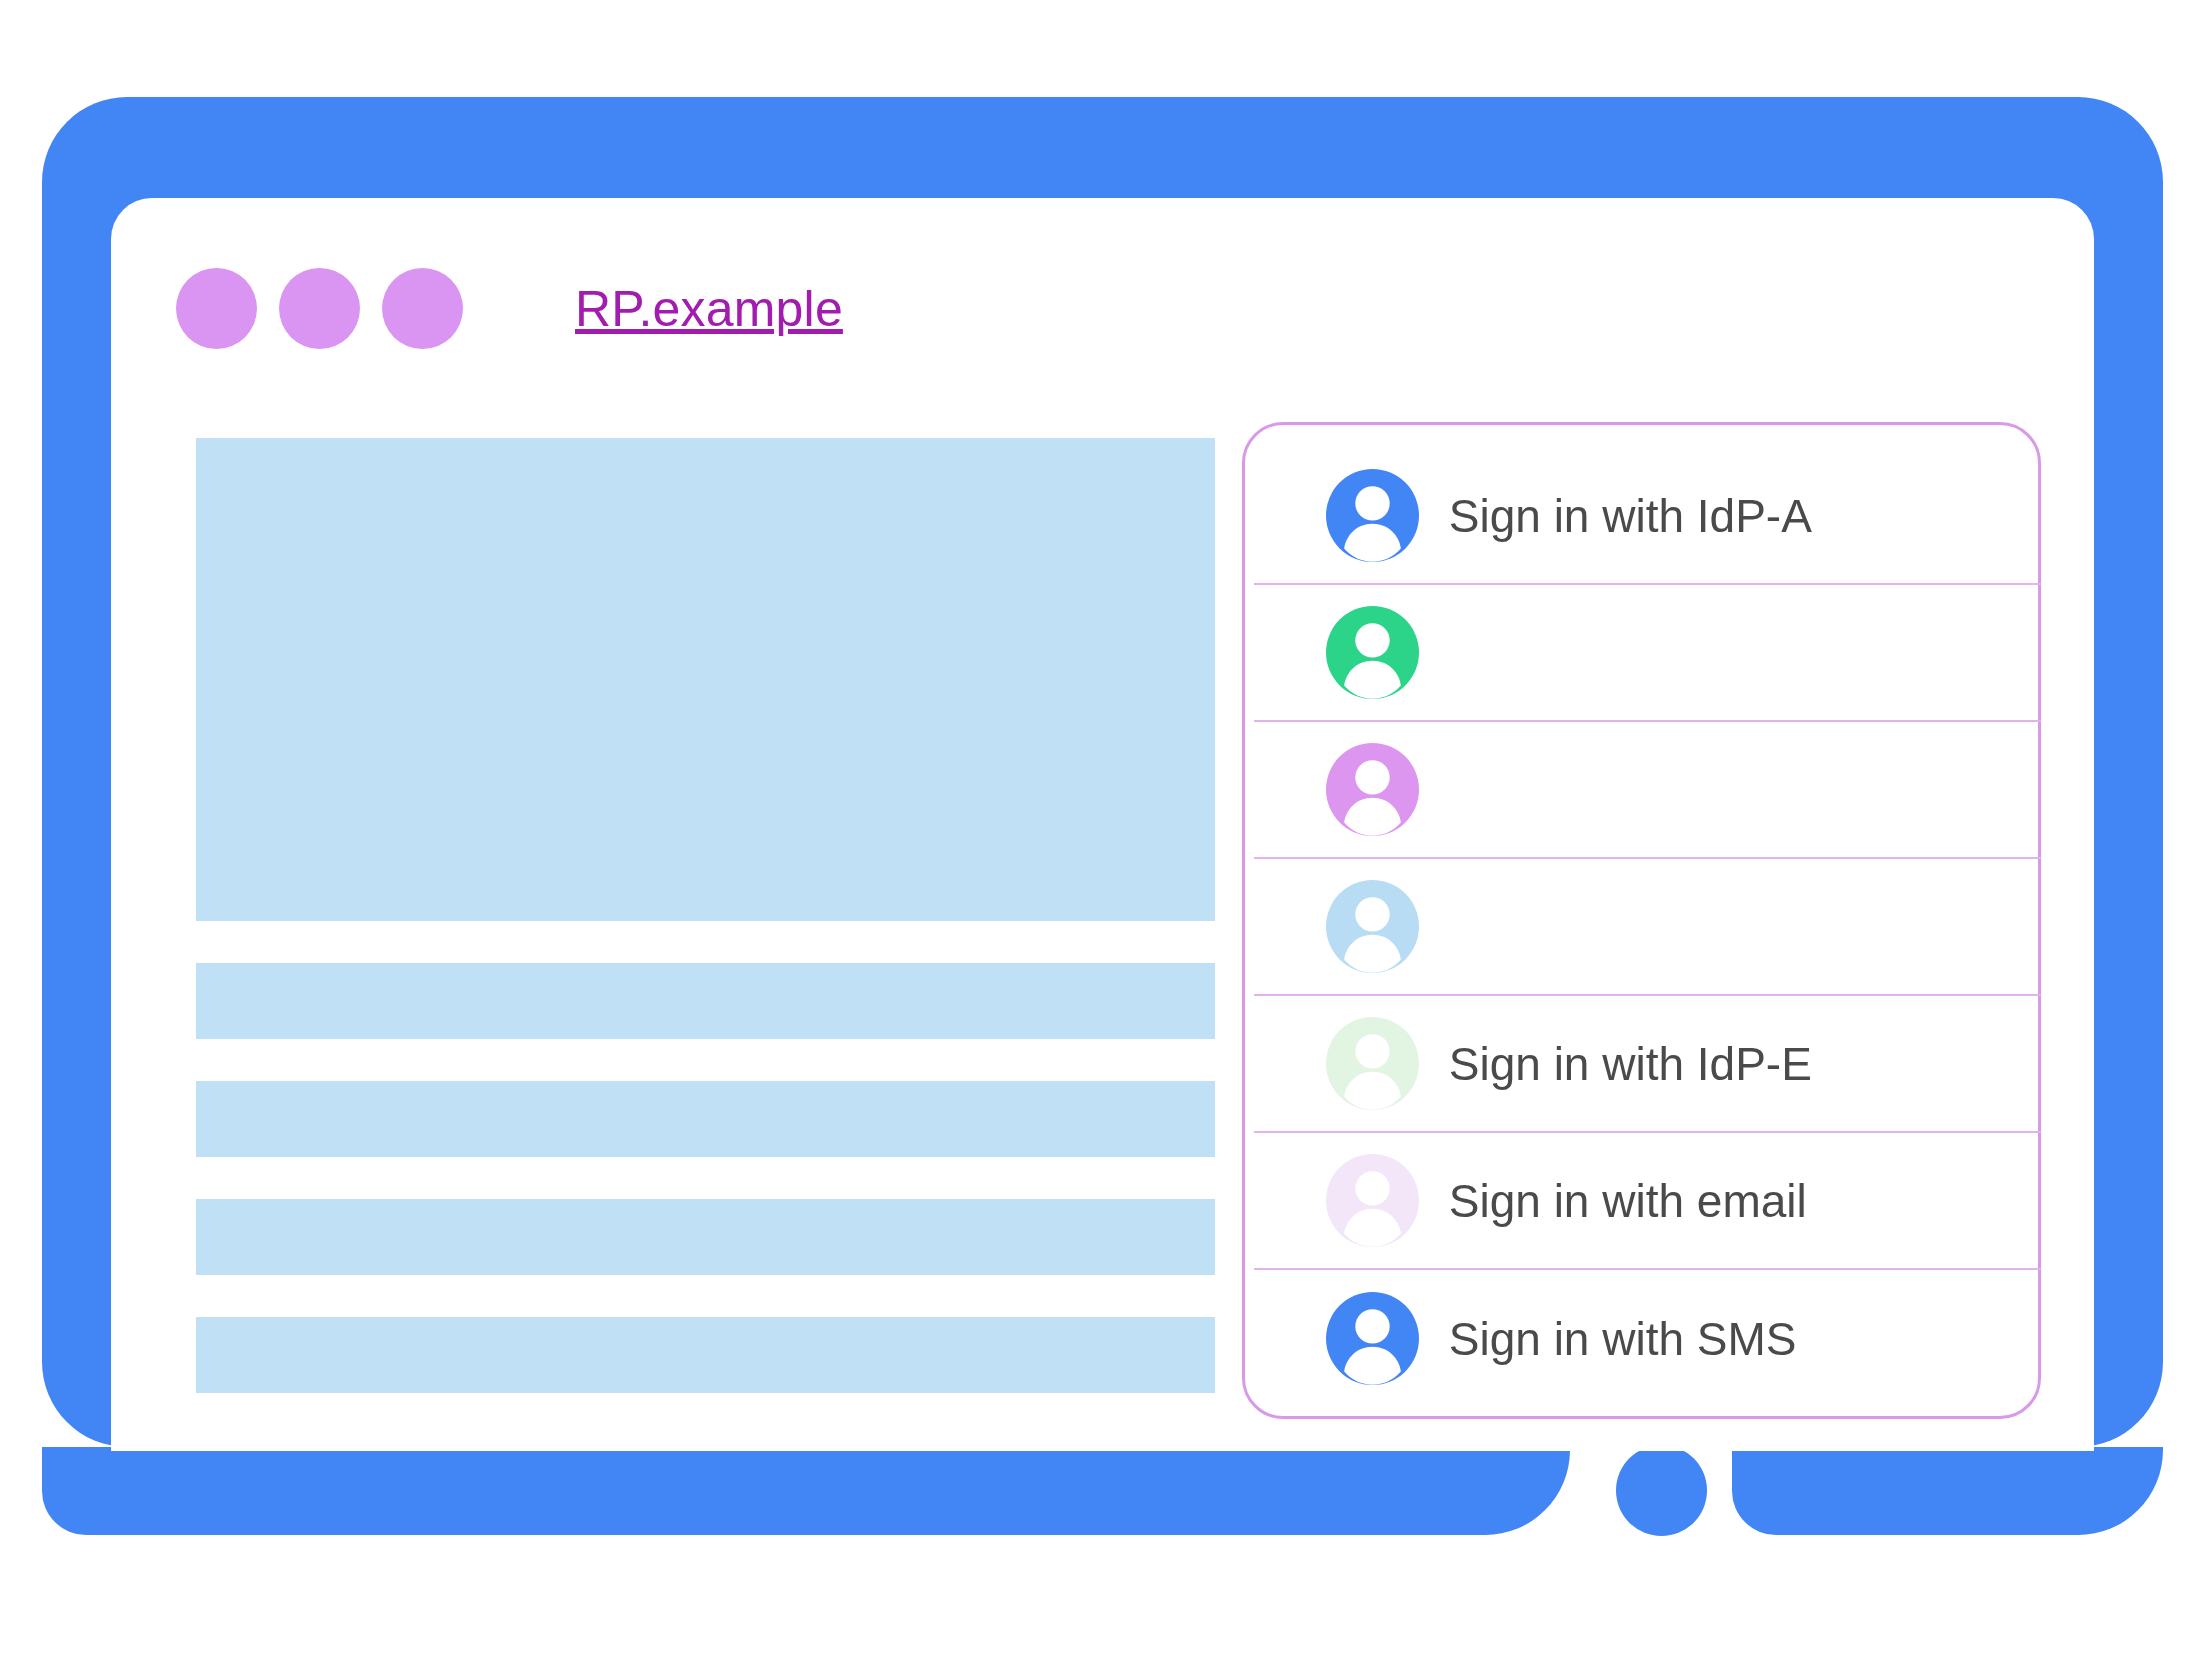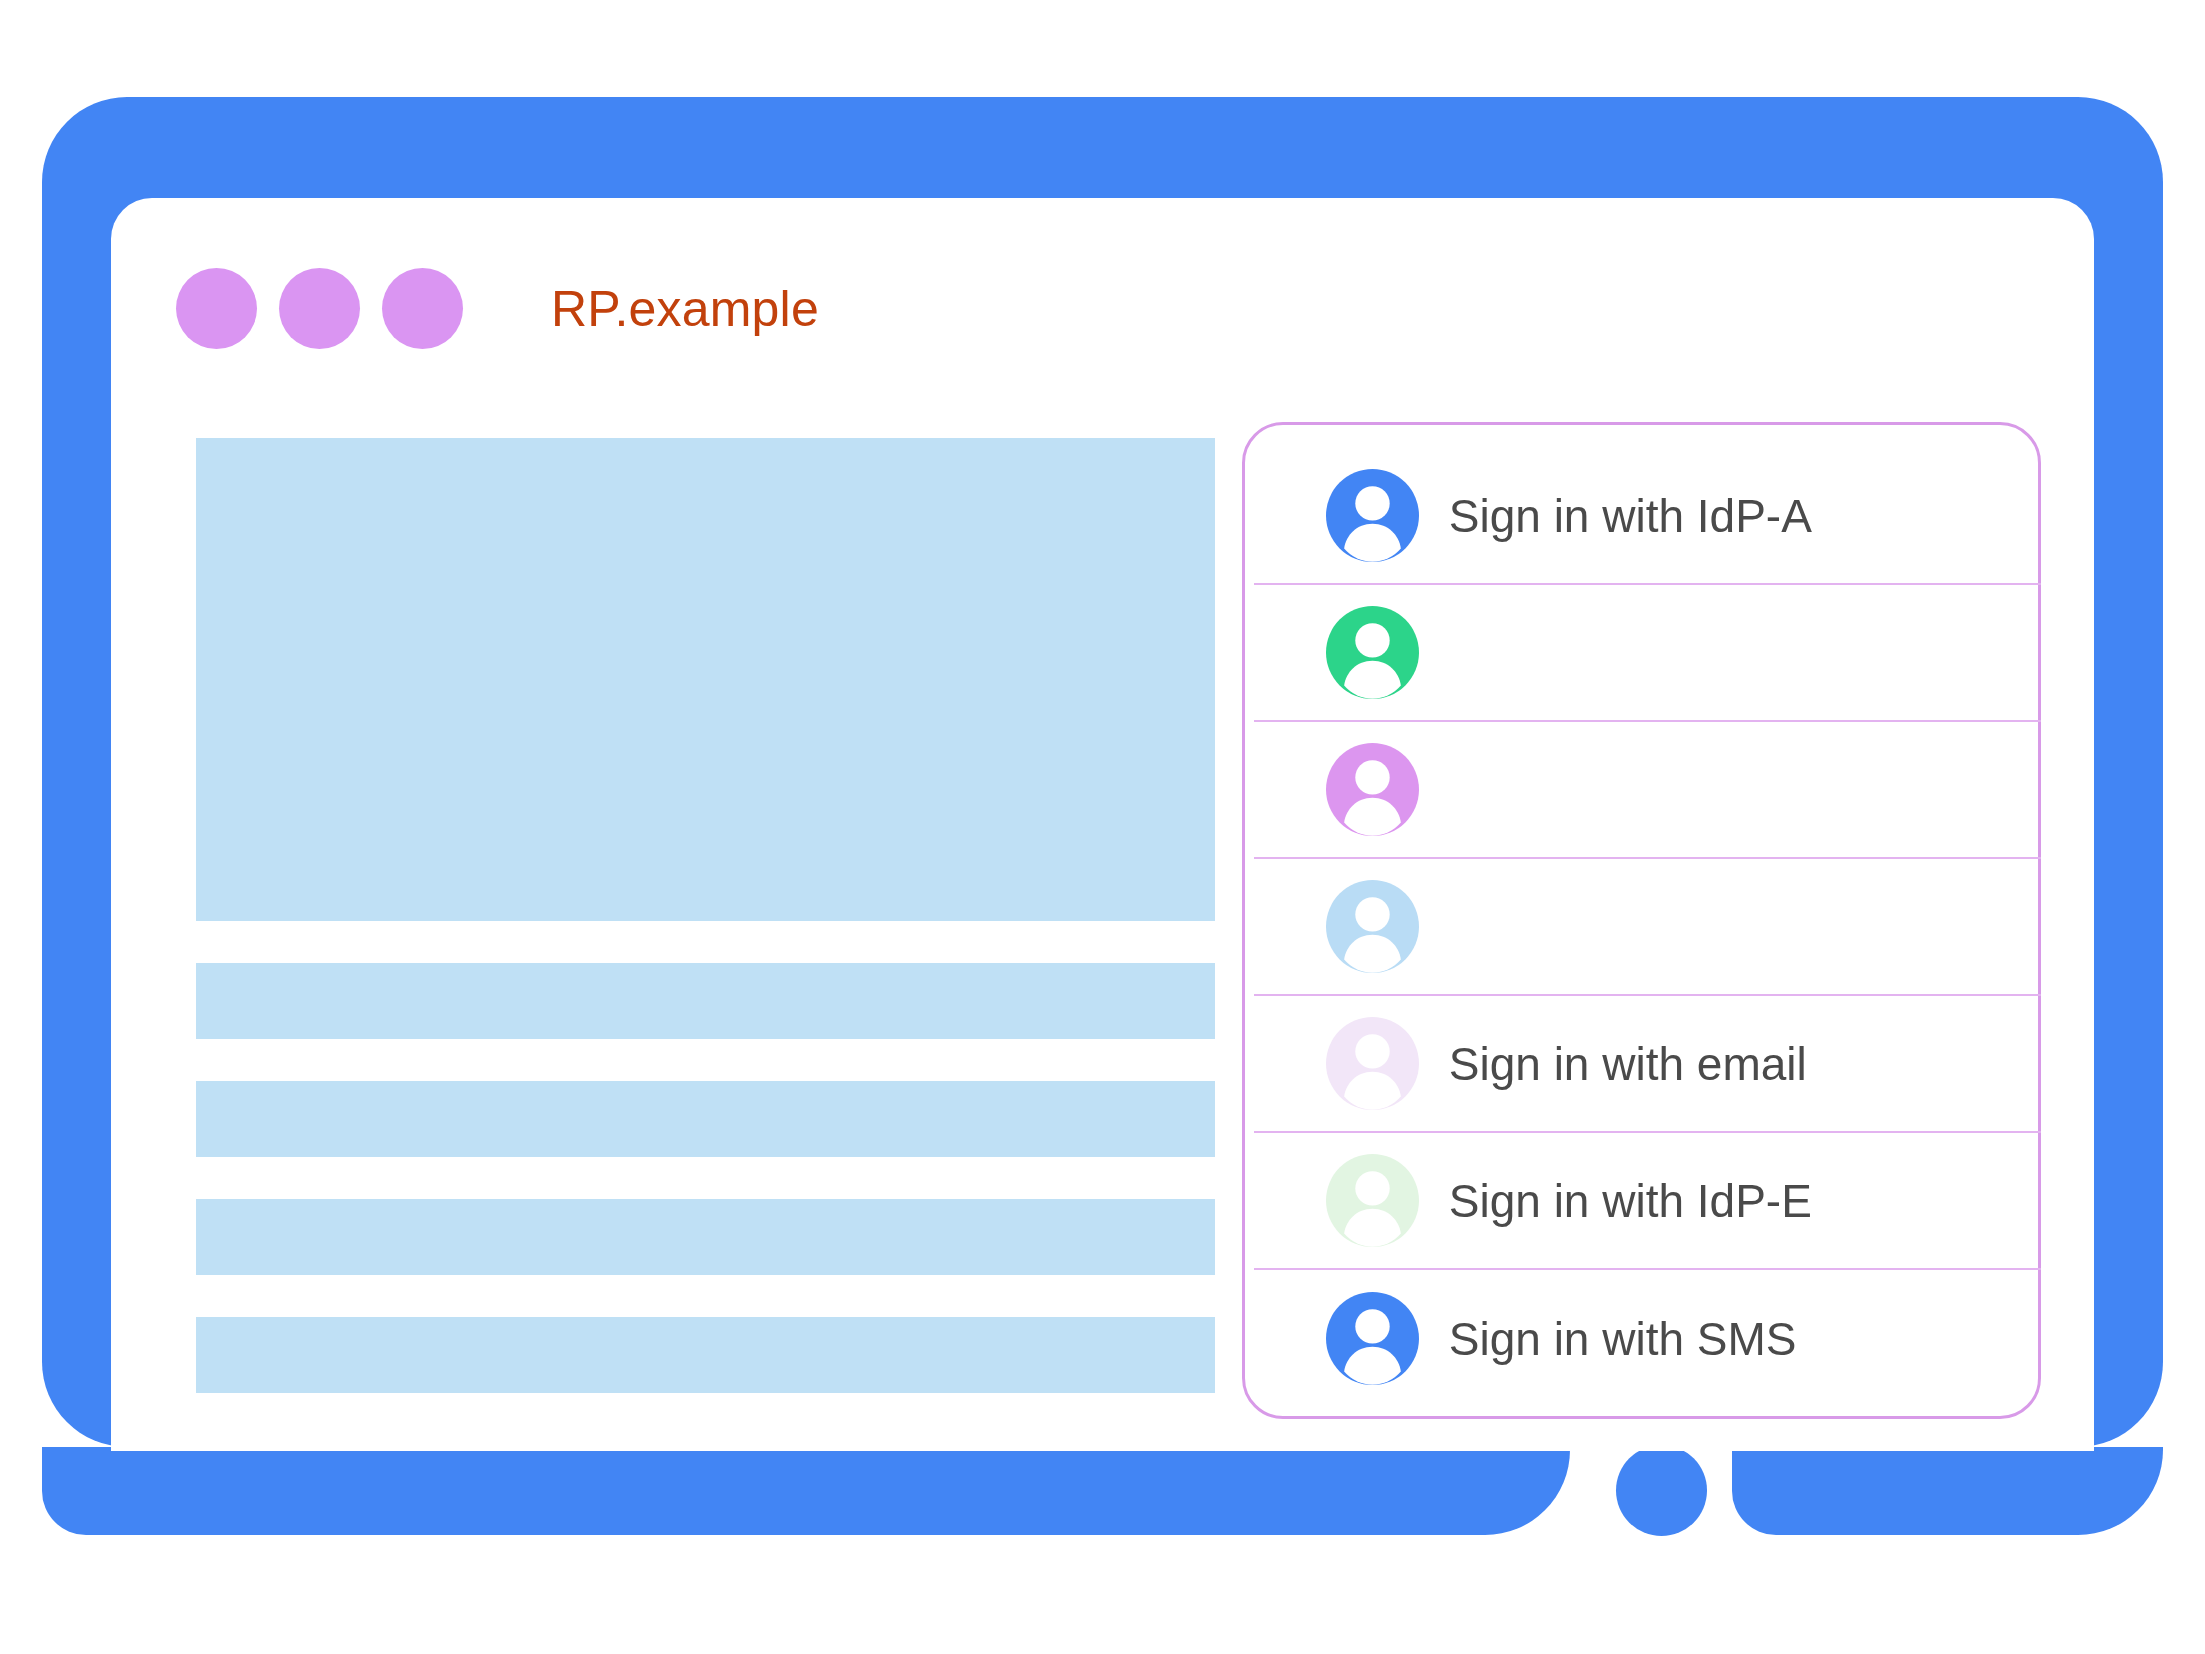--- a/index.html
+++ b/index.html
@@ -74,25 +74,26 @@
     height: 97px;
   }
   .title-dot {
     width: 81px;
     height: 81px;
     border-radius: 50%;
     background: #da95f2;
     margin-right: 22px;
   }
   #page-title {
-    margin-left: 66px;
+    margin-left: 90px;
     font-size: 50px;
-    color: #c2410c;
+    color: #a21caf;
     letter-spacing: 0.2px;
     white-space: nowrap;
+    text-decoration: underline;
   }
 
   
   #content-skeleton {
     position: absolute;
     left: 196px;
     top: 438px;
   }
   .skeleton-block {
     background: #bfe0f5;
@@ -200,36 +201,36 @@
       </div>
       <div class="account-item">
         <span class="avatar" style="background: rgb(185, 220, 245);">
           <svg viewBox="0 0 100 100" xmlns="http://www.w3.org/2000/svg">
             <circle cx="50" cy="37" r="18.5" fill="#ffffff"></circle>
             <path d="M50 59 C33 59 21.5 71.5 19.5 85.5 A40 40 0 0 0 80.5 85.5 C78.5 71.5 67 59 50 59 Z" fill="#ffffff"></path>
           </svg>
         </span>
       </div>
       <div class="account-item">
+        <span class="avatar" style="background: rgb(226, 245, 226);">
+          <svg viewBox="0 0 100 100" xmlns="http://www.w3.org/2000/svg">
+            <circle cx="50" cy="37" r="18.5" fill="#ffffff"></circle>
+            <path d="M50 59 C33 59 21.5 71.5 19.5 85.5 A40 40 0 0 0 80.5 85.5 C78.5 71.5 67 59 50 59 Z" fill="#ffffff"></path>
+          </svg>
+        </span>
+        <span class="account-label">Sign in with IdP-E</span>
+      </div>
+      <div class="account-item">
         <span class="avatar" style="background: rgb(242, 230, 248);">
           <svg viewBox="0 0 100 100" xmlns="http://www.w3.org/2000/svg">
             <circle cx="50" cy="37" r="18.5" fill="#ffffff"></circle>
             <path d="M50 59 C33 59 21.5 71.5 19.5 85.5 A40 40 0 0 0 80.5 85.5 C78.5 71.5 67 59 50 59 Z" fill="#ffffff"></path>
           </svg>
         </span>
         <span class="account-label">Sign in with email</span>
-      </div>
-      <div class="account-item">
-        <span class="avatar" style="background: rgb(226, 245, 226);">
-          <svg viewBox="0 0 100 100" xmlns="http://www.w3.org/2000/svg">
-            <circle cx="50" cy="37" r="18.5" fill="#ffffff"></circle>
-            <path d="M50 59 C33 59 21.5 71.5 19.5 85.5 A40 40 0 0 0 80.5 85.5 C78.5 71.5 67 59 50 59 Z" fill="#ffffff"></path>
-          </svg>
-        </span>
-        <span class="account-label">Sign in with IdP-E</span>
       </div>
       <div class="account-item">
         <span class="avatar" style="background: rgb(66, 133, 244);">
           <svg viewBox="0 0 100 100" xmlns="http://www.w3.org/2000/svg">
             <circle cx="50" cy="37" r="18.5" fill="#ffffff"></circle>
             <path d="M50 59 C33 59 21.5 71.5 19.5 85.5 A40 40 0 0 0 80.5 85.5 C78.5 71.5 67 59 50 59 Z" fill="#ffffff"></path>
           </svg>
         </span>
         <span class="account-label">Sign in with SMS</span>
       </div>

